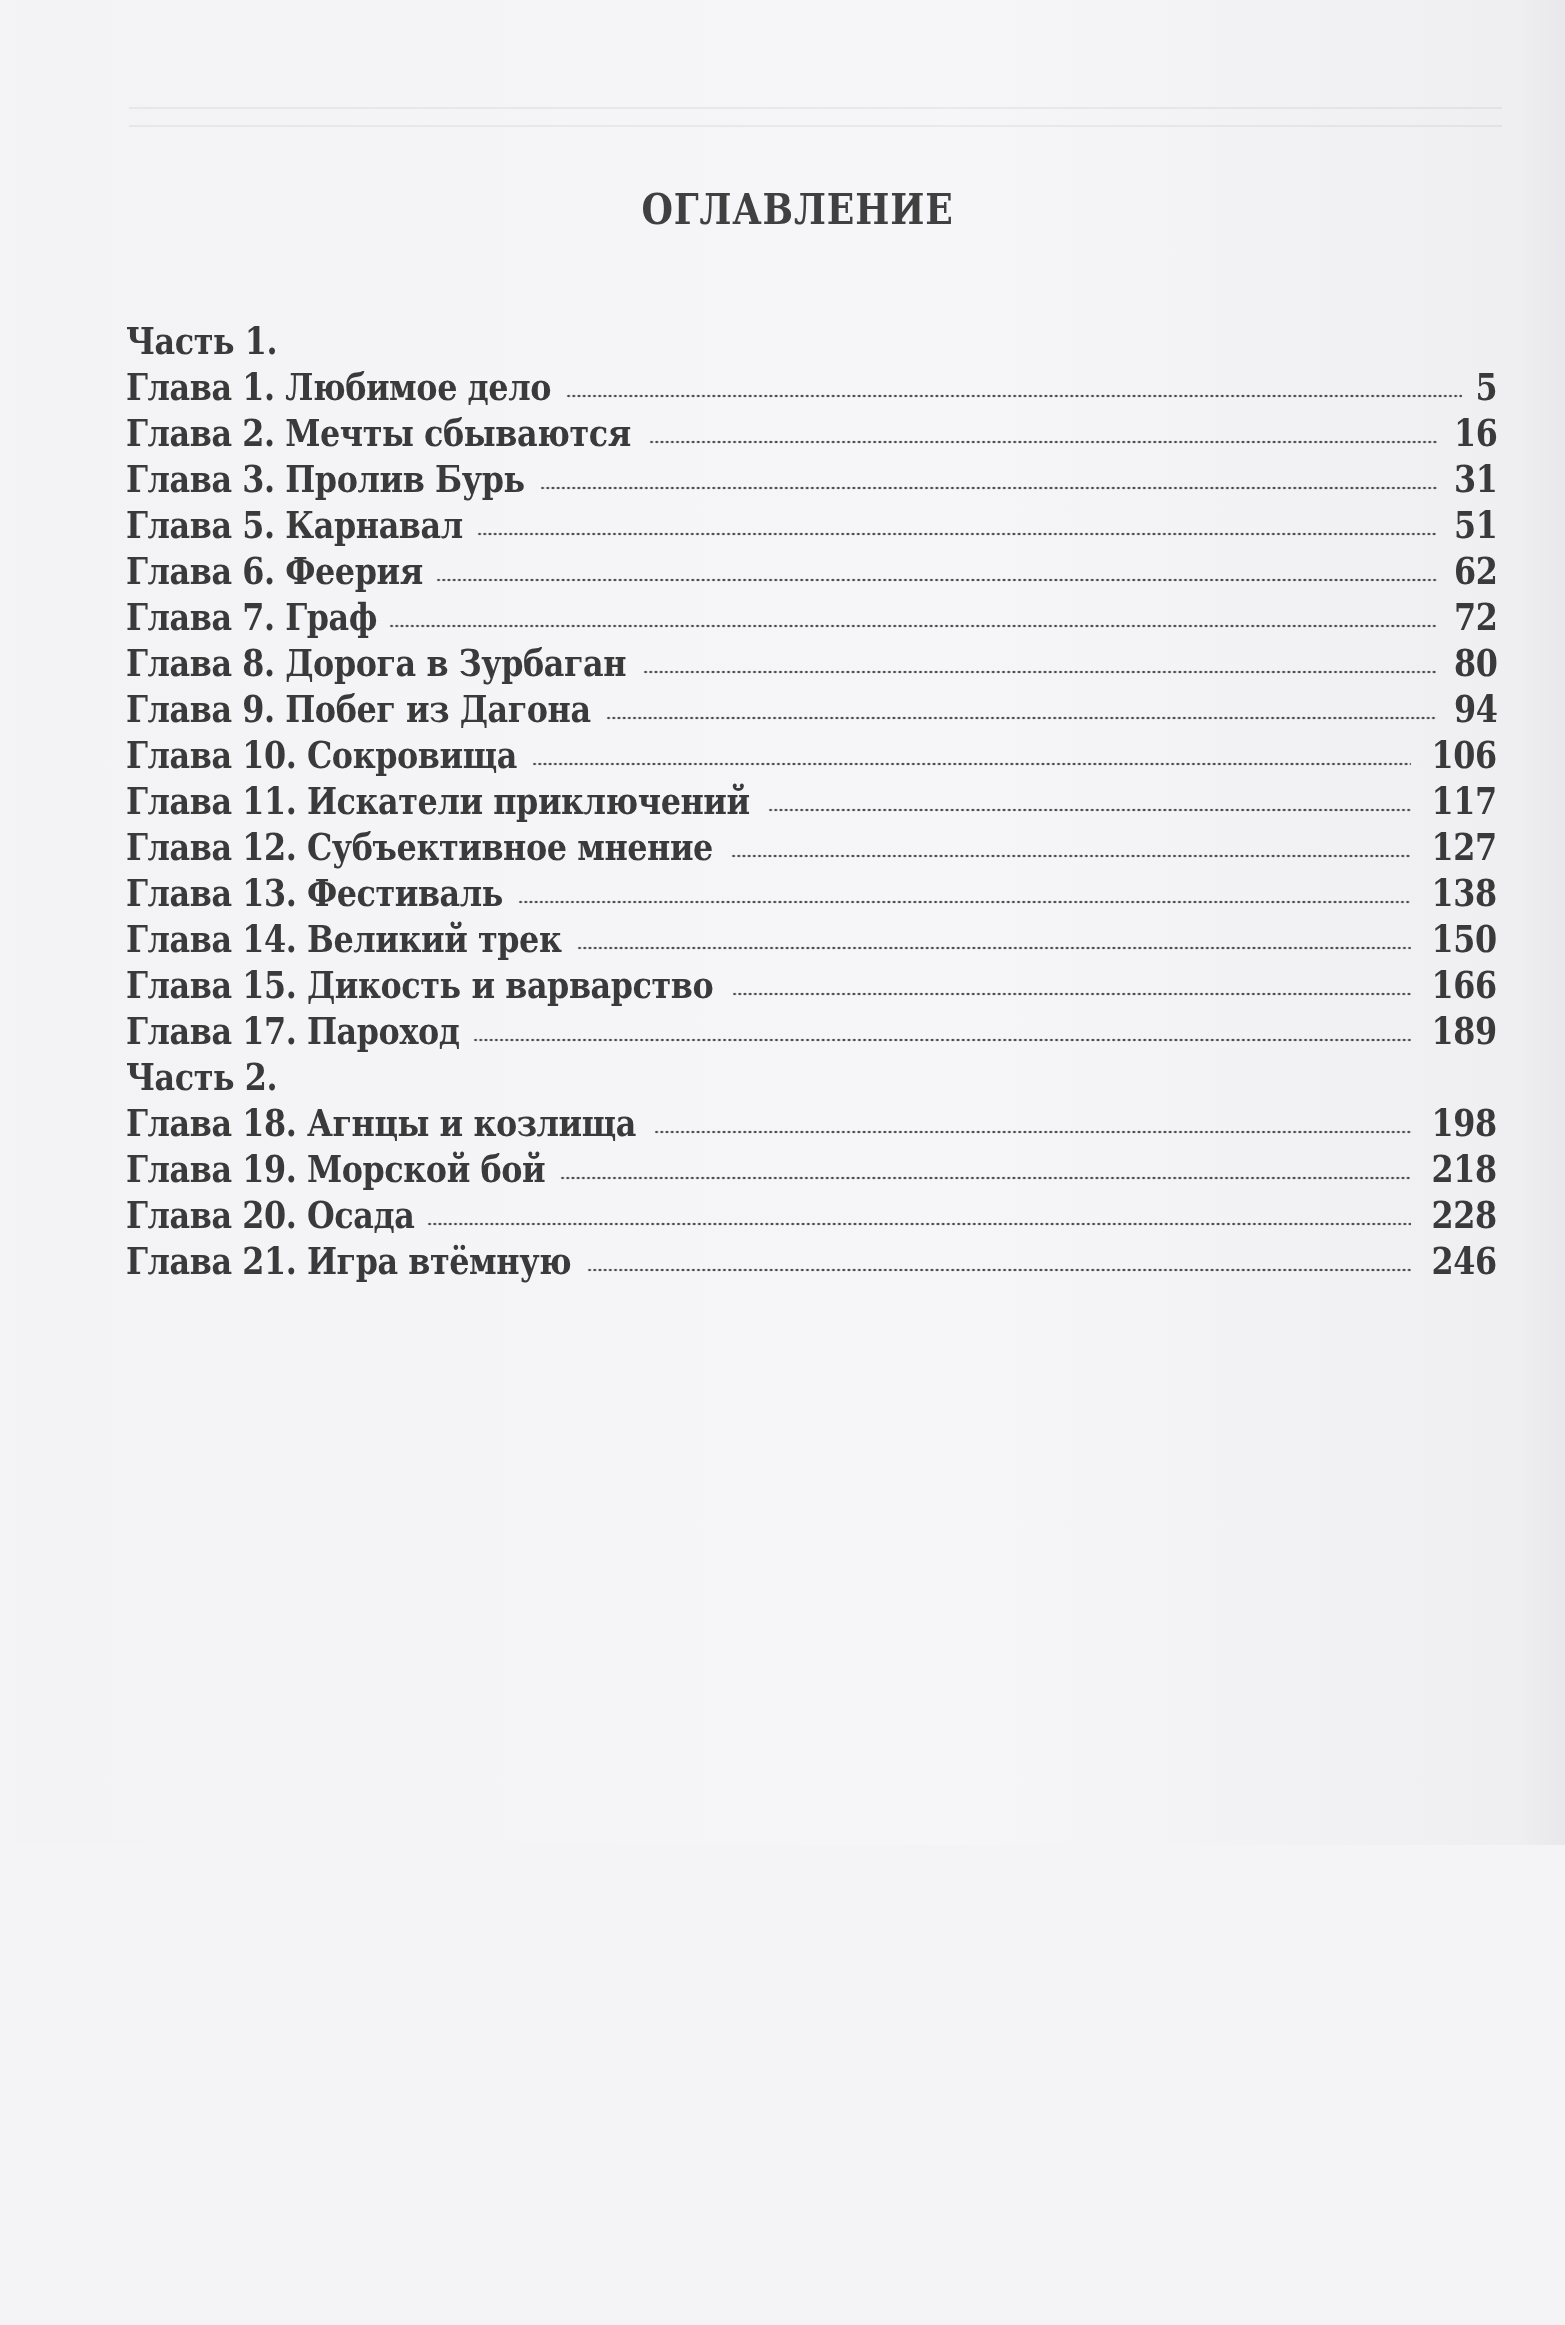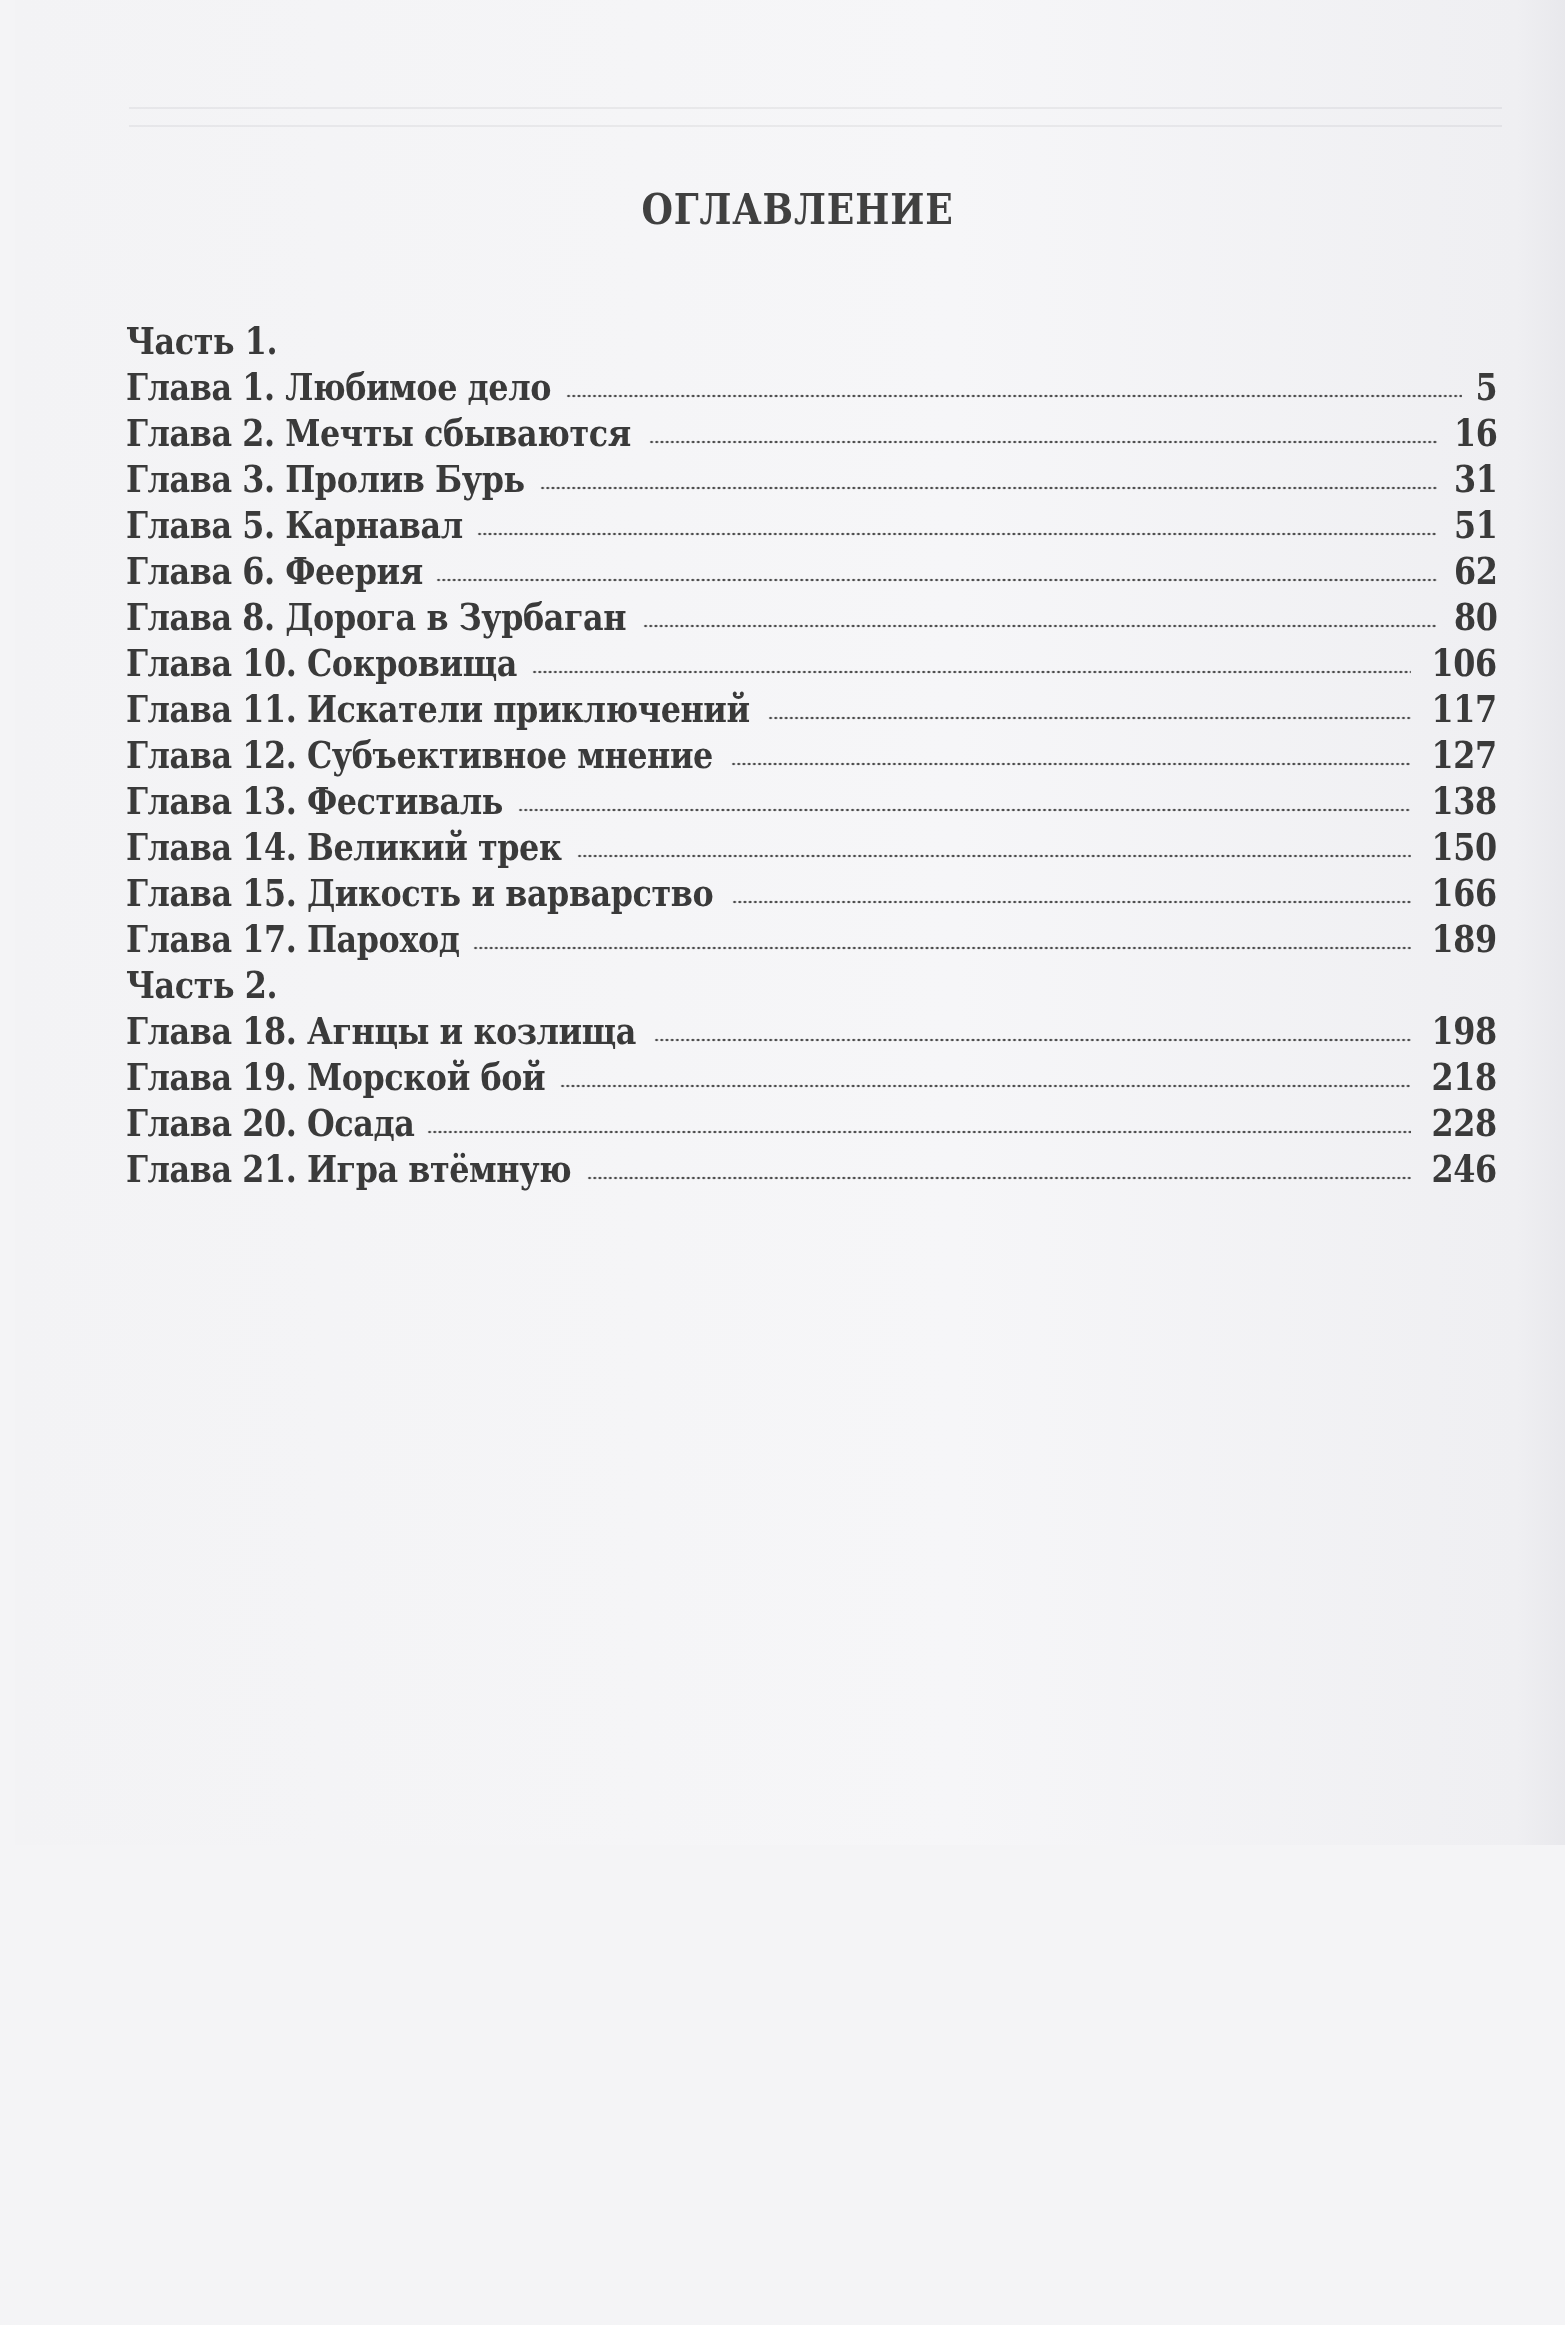--- a/index.html
+++ b/index.html
@@ -133,23 +133,33 @@
         <span class="toc-label" style="--lw: 349px;">Глава 5. Карнавал</span>
         <span class="toc-leader"></span>
         <span class="toc-page">51</span>
       </li>
       <li class="toc-row chapter">
         <span class="toc-label" style="--lw: 308px;">Глава 6. Феерия</span>
         <span class="toc-leader"></span>
         <span class="toc-page">62</span>
       </li>
       <li class="toc-row chapter">
+        <span class="toc-label" style="--lw: 263px;">Глава 7. Граф</span>
+        <span class="toc-leader"></span>
+        <span class="toc-page">72</span>
+      </li>
+      <li class="toc-row chapter">
         <span class="toc-label" style="--lw: 519px;">Глава 8. Дорога в Зурбаган</span>
         <span class="toc-leader"></span>
         <span class="toc-page">80</span>
+      </li>
+      <li class="toc-row chapter">
+        <span class="toc-label" style="--lw: 485px;">Глава 9. Побег из Дагона</span>
+        <span class="toc-leader"></span>
+        <span class="toc-page">94</span>
       </li>
       <li class="toc-row chapter">
         <span class="toc-label" style="--lw: 405px;">Глава 10. Сокровища</span>
         <span class="toc-leader"></span>
         <span class="toc-page">106</span>
       </li>
       <li class="toc-row chapter">
         <span class="toc-label" style="--lw: 650px;">Глава 11. Искатели приключений</span>
         <span class="toc-leader"></span>
         <span class="toc-page">117</span>

